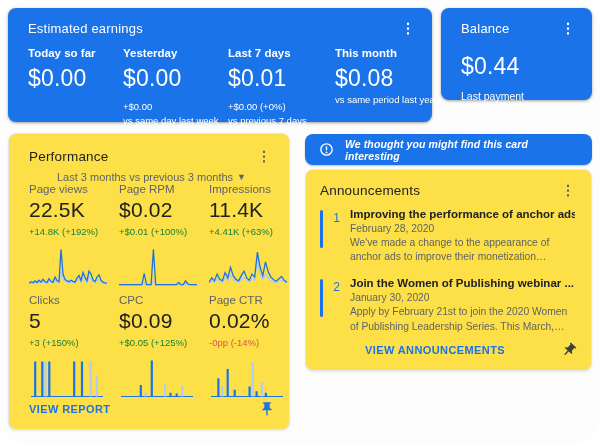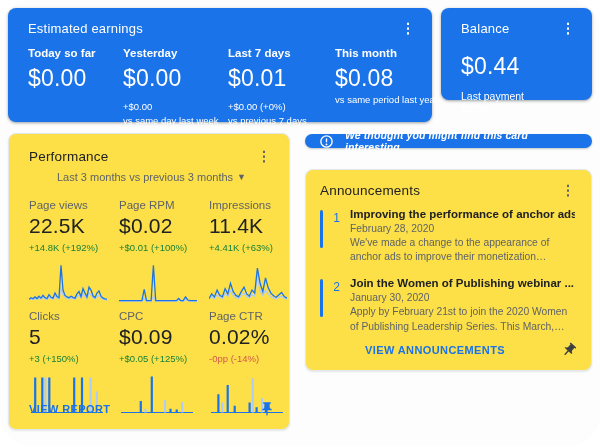--- a/index.html
+++ b/index.html
@@ -27,31 +27,31 @@
   
   .balance { left:441px; top:8px; width:151px; height:92px; padding:13px 15px 12px 20px; }
   .bal-value { font-size:23px; font-weight:400; margin-top:17px; letter-spacing:.2px; }
   .bal-lp1 { font-size:10.5px; font-weight:500; margin-top:10px; }
   .bal-lp2 { font-size:10.5px; font-weight:500; margin-top:1px; }
 
   
   .performance { left:8px; top:133px; width:282px; height:297px; padding:15px 16px 12px 20px; }
   .range-row { display:flex; align-items:center; gap:4px; margin-top:7px; font-size:11px; color:#5f6368; cursor:pointer; width:max-content;padding-left:28px; }
   .range-arrow { font-size:9px; color:#5f6368; }
-  .metrics { display:grid; grid-template-columns:90px 90px auto; row-gap:7px; margin-top:16px; }
+  .metrics { display:grid; grid-template-columns:90px 90px auto; row-gap:7px; margin-top:0; }
   .m-label { font-size:11.5px; color:#5f6368; }
   .m-value { font-size:21px; color:#202124; margin-top:3px; letter-spacing:.2px; }
   .m-change { font-size:9.5px; font-weight:500; margin-top:4px; white-space:nowrap; }
   .m-spark { display:block; margin-top:6px; width:78px; height:44px; }
   .card-footer { position:absolute; left:20px; right:14px; bottom:12px; display:flex; justify-content:space-between; align-items:center; }
   .text-link { font-size:11px; font-weight:700; letter-spacing:.4px; cursor:pointer; }
   .pin { width:16px; height:16px; cursor:pointer; }
 
   
-  .banner { position:absolute; left:305px; top:134px; width:287px; height:14px; border-radius:8px;
+  .banner { position:absolute; left:305px; top:134px; width:287px; height:31px; border-radius:8px;
             display:flex; align-items:center; gap:11px; padding:0 14px; color:#fff;
             box-shadow:0 1px 2px rgba(60,64,67,.3);justify-content:flex-end; }
   .banner-icon { width:15px; height:15px; flex:none; }
   .banner-text { font-size:10.5px; font-style:italic; font-weight:600; letter-spacing:.1px; }
 
   
   .announcements { left:305px; top:169px; width:287px; height:202px; padding:13px 14px 12px 14px; }
   .ann-items { margin-top:10px; display:flex; flex-direction:column; gap:13px; }
   .ann-item { display:flex; cursor:pointer; }
   .ann-bar { width:3px; border-radius:2px; height:38px; flex:none; margin-top:2px; }

